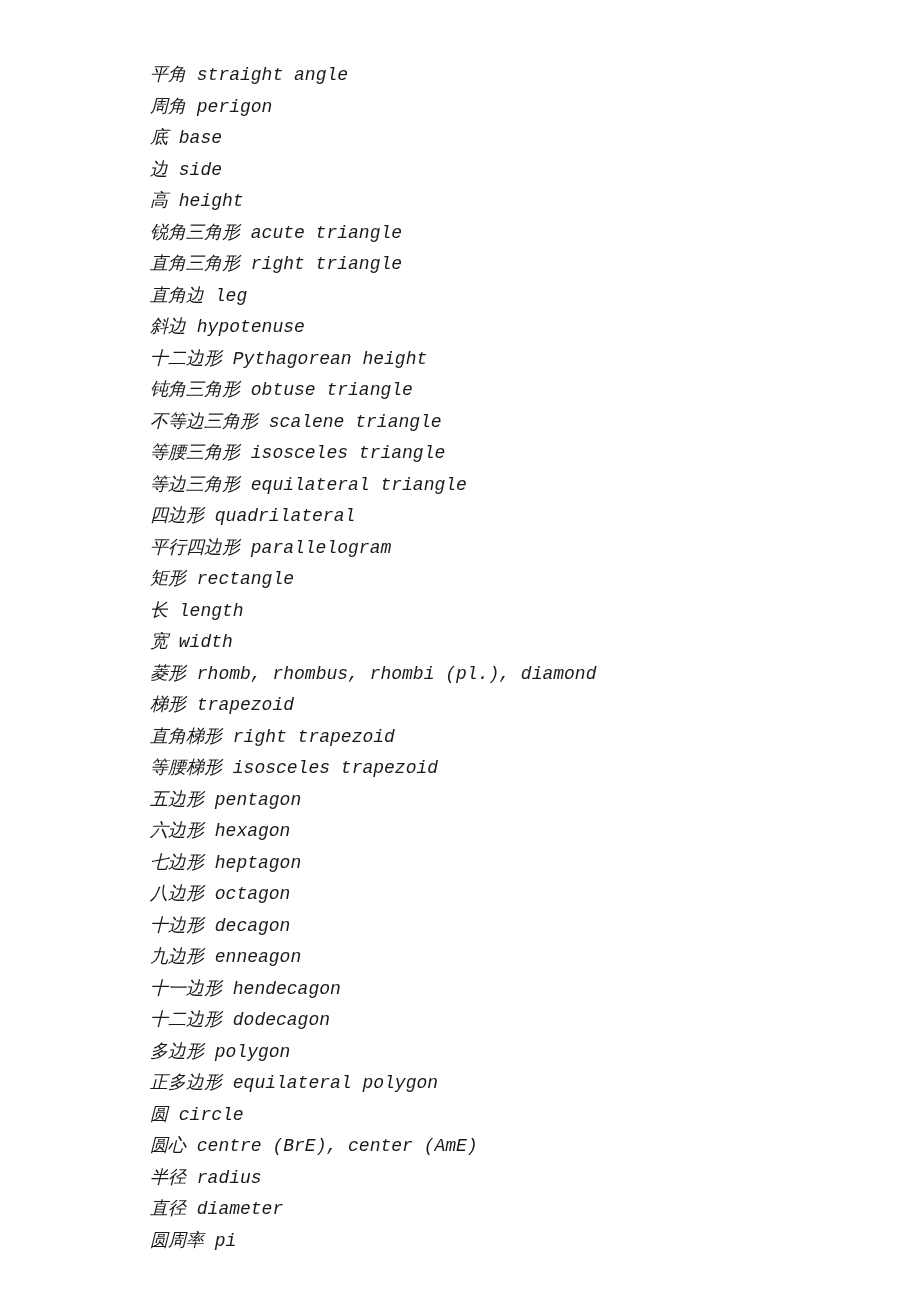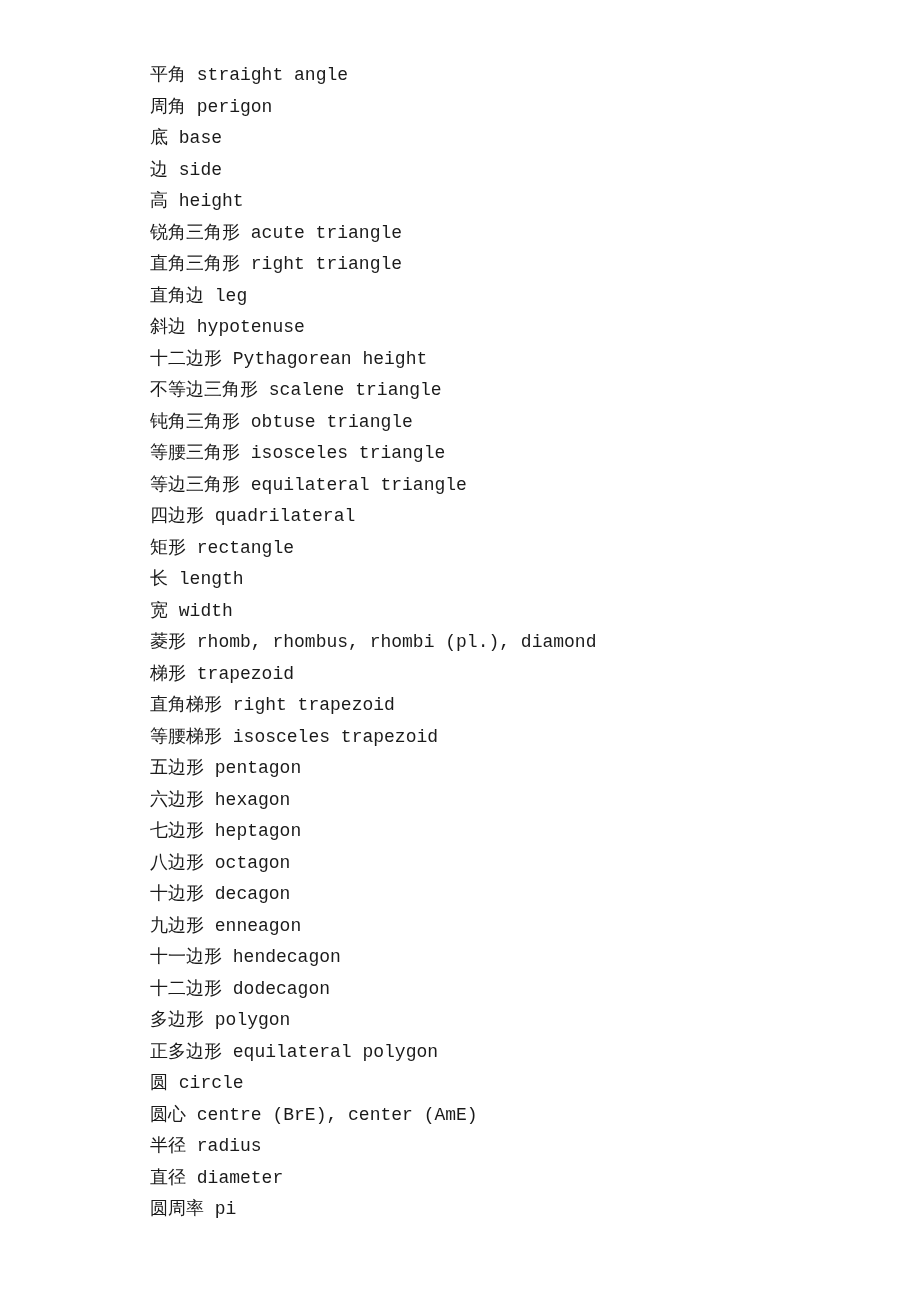--- a/index.html
+++ b/index.html
@@ -13,41 +13,43 @@
       font-size: 18px;
       color: #1a1a1a;
       padding: 60px 60px 60px 150px;
       line-height: 1.75;
       width: 920px;
       min-height: 1302px;
     }
     .term-line {
       display: block;
       white-space: pre;
+      font-style: italic;
     }
   </style>
 </head>
 <body>
 
 <div id="terms-container">
 <span class="term-line"><span>平角 </span><span>straight angle</span></span>
     <span class="term-line"><span>周角 </span><span>perigon</span></span>
     <span class="term-line"><span>底 </span><span>base</span></span>
     <span class="term-line"><span>边 </span><span>side</span></span>
     <span class="term-line"><span>高 </span><span>height</span></span>
     <span class="term-line"><span>锐角三角形 </span><span>acute triangle</span></span>
     <span class="term-line"><span>直角三角形 </span><span>right triangle</span></span>
     <span class="term-line"><span>直角边 </span><span>leg</span></span>
     <span class="term-line"><span>斜边 </span><span>hypotenuse</span></span>
     <span class="term-line"><span>十二边形 </span><span>Pythagorean height</span></span>
+    <span class="term-line"><span>钝角三角形 </span><span>obtuse triangle</span></span>
     <span class="term-line"><span>不等边三角形 </span><span>scalene triangle</span></span>
-    <span class="term-line"><span>钝角三角形 </span><span>obtuse triangle</span></span>
     <span class="term-line"><span>等腰三角形 </span><span>isosceles triangle</span></span>
     <span class="term-line"><span>等边三角形 </span><span>equilateral triangle</span></span>
     <span class="term-line"><span>四边形 </span><span>quadrilateral</span></span>
+    <span class="term-line"><span>平行四边形 </span><span>parallelogram</span></span>
     <span class="term-line"><span>矩形 </span><span>rectangle</span></span>
     <span class="term-line"><span>长 </span><span>length</span></span>
     <span class="term-line"><span>宽 </span><span>width</span></span>
     <span class="term-line"><span>菱形 </span><span>rhomb, rhombus, rhombi (pl.), diamond</span></span>
     <span class="term-line"><span>梯形 </span><span>trapezoid</span></span>
     <span class="term-line"><span>直角梯形 </span><span>right trapezoid</span></span>
     <span class="term-line"><span>等腰梯形 </span><span>isosceles trapezoid</span></span>
     <span class="term-line"><span>五边形 </span><span>pentagon</span></span>
     <span class="term-line"><span>六边形 </span><span>hexagon</span></span>
     <span class="term-line"><span>七边形 </span><span>heptagon</span></span>

